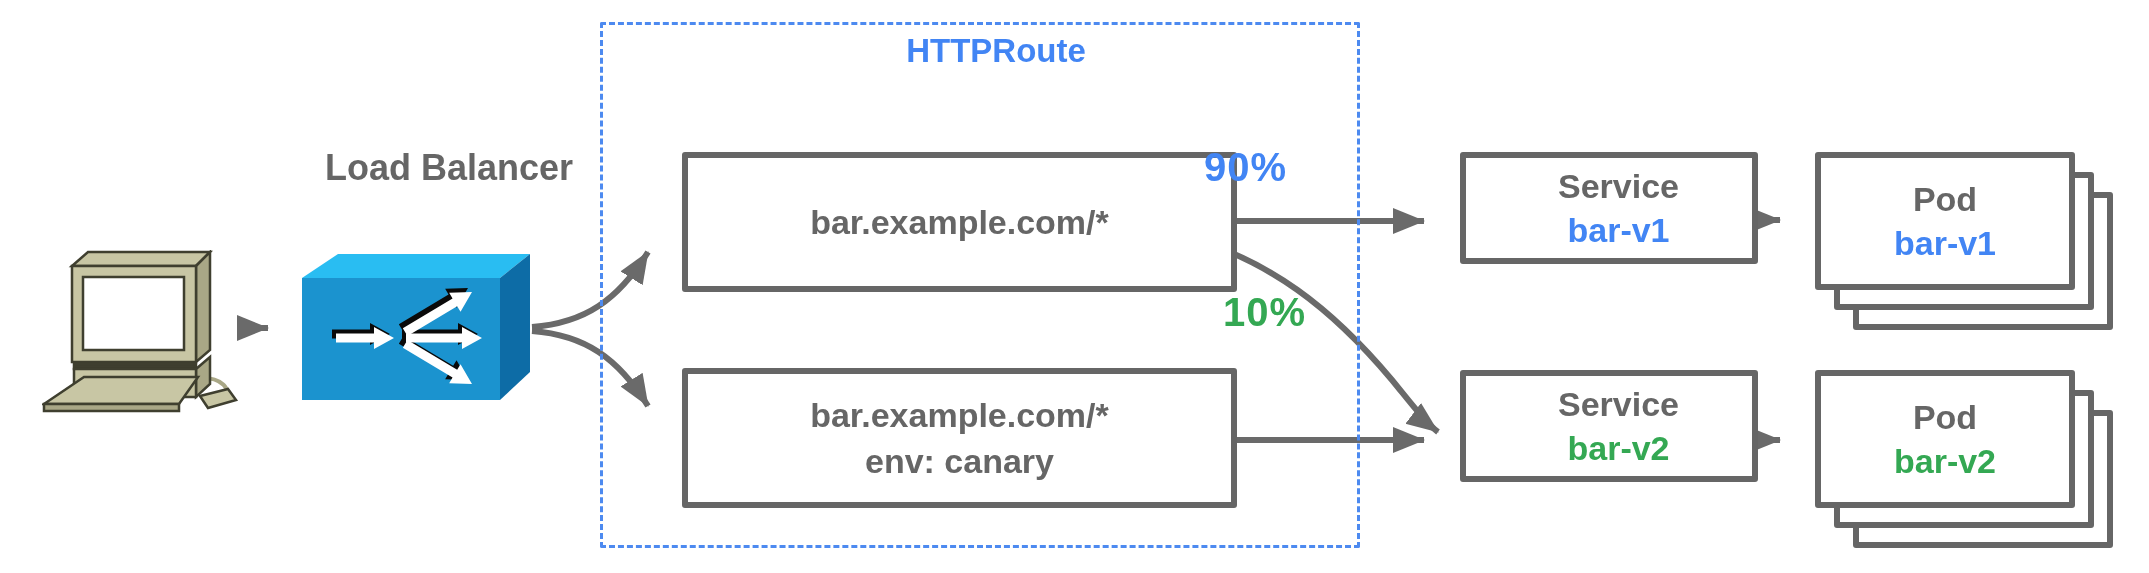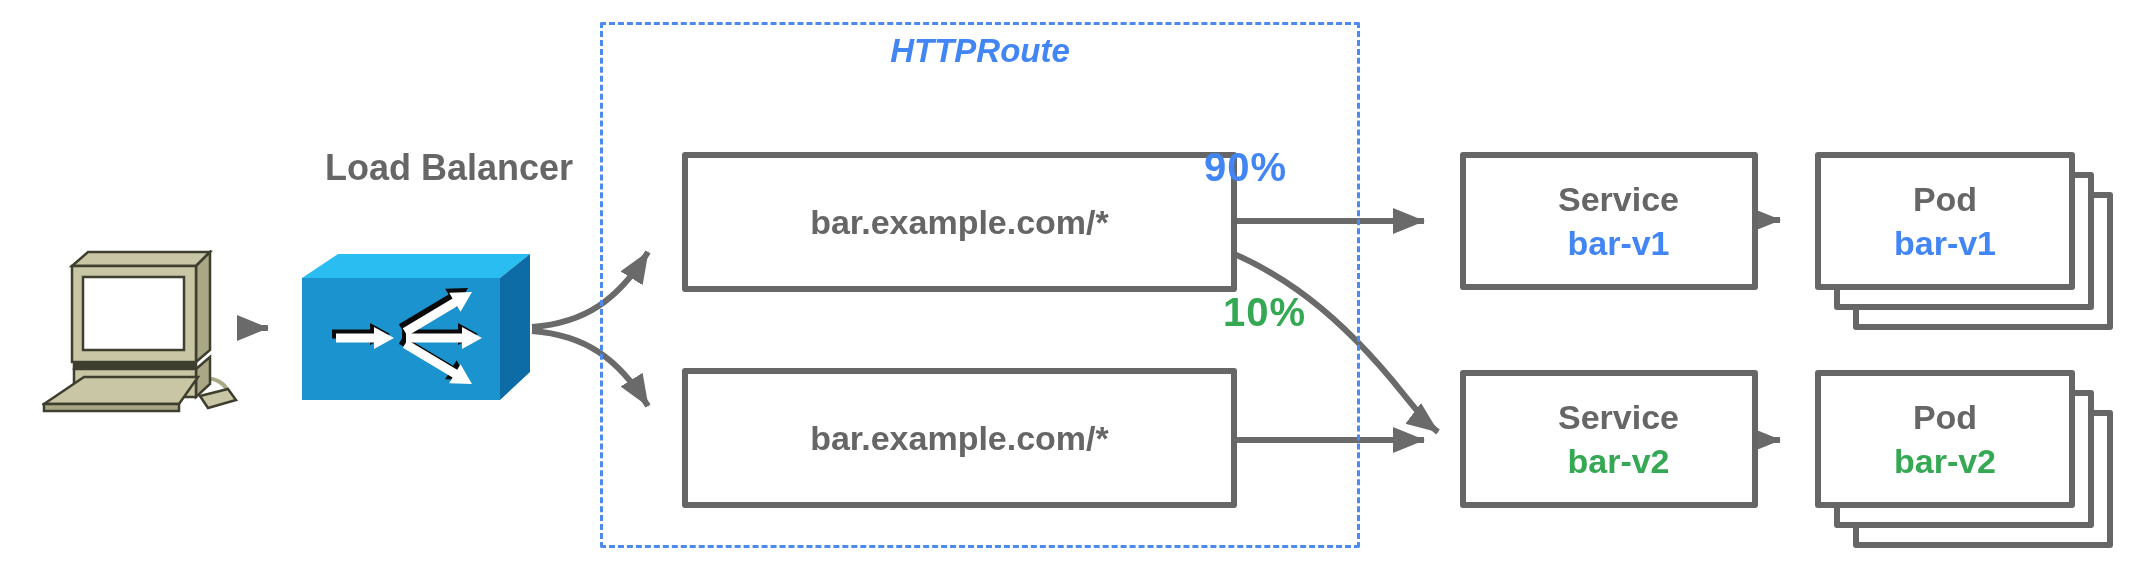--- a/index.html
+++ b/index.html
@@ -10,31 +10,31 @@
   .abs{position:absolute;}
   
   .arrows{position:absolute;left:0;top:0;width:2149px;height:573px;pointer-events:none;}
   
   .lb-label{left:258px;top:147px;width:315px;text-align:right;font-size:36px;color:var(--text-gray);}
   .pct{font-size:40px;letter-spacing:1px;}
   .pct90{left:1204px;top:145px;}
   .pct10{left:1208px;top:290px;}
   
   .route-group{left:600px;top:22px;width:760px;height:526px;border:3px dashed var(--dash-blue);box-sizing:border-box;border-radius:2px;}
-  .route-title{position:absolute;left:0;top:4px;width:100%;text-align:center;color:var(--blue);font-size:33px;line-height:44px;font-style:italic;}
+  .route-title{position:absolute;left:16px;top:4px;width:100%;text-align:center;color:var(--blue);font-size:33px;line-height:44px;}
   
   .box{
     position:absolute;background:#fff;border:6px solid var(--border-gray);border-radius:3px;
     box-sizing:border-box;display:flex;flex-direction:column;justify-content:center;align-items:center;
     color:var(--text-gray);text-align:center;
   }
   .rule{left:682px;width:555px;height:140px;font-size:34px;line-height:46px;}
   .rule1{top:152px;}
   .rule2{top:368px;}
-  .svc{left:1460px;width:298px;height:138px;font-size:34px;line-height:44px;padding-left:19px;}
+  .svc{left:1460px;width:298px;height:112px;font-size:34px;line-height:44px;padding-left:19px;}
   .svc1{top:152px;}
   .svc2{top:370px;}
   .pod-stack{position:absolute;width:260px;height:138px;}
   .pod1{left:1815px;top:152px;}
   .pod2{left:1815px;top:370px;}
   .layer{position:absolute;left:0;top:0;width:100%;height:100%;background:#fff;border:6px solid var(--border-gray);border-radius:3px;box-sizing:border-box;}
   .l3{transform:translate(38px,40px);}
   .l2{transform:translate(19px,20px);}
   .pod-front{left:0;top:0;width:260px;height:138px;font-size:34px;line-height:44px;}
   .icon-pc{left:42px;top:250px;width:200px;height:168px;}
@@ -102,20 +102,21 @@
     <div class="route-title">
       <div>HTTPRoute</div>
     </div>
   </div>
 
   <div class="box rule rule1">
     <div>bar.example.com/*</div>
   </div>
   <div class="box rule rule2">
     <div>bar.example.com/*</div>
+    <div>env: canary</div>
   </div>
 
   <div class="abs pct pct90" style="color: rgb(66, 133, 244);">90%</div>
   <div class="abs pct pct10" style="color: rgb(52, 168, 83); margin-left: 15px;">10%</div>
 
   <div class="box svc svc1">
     <div>Service</div>
     <div style="color: rgb(66, 133, 244);">bar-v1</div>
   </div>
   <div class="box svc svc2">

